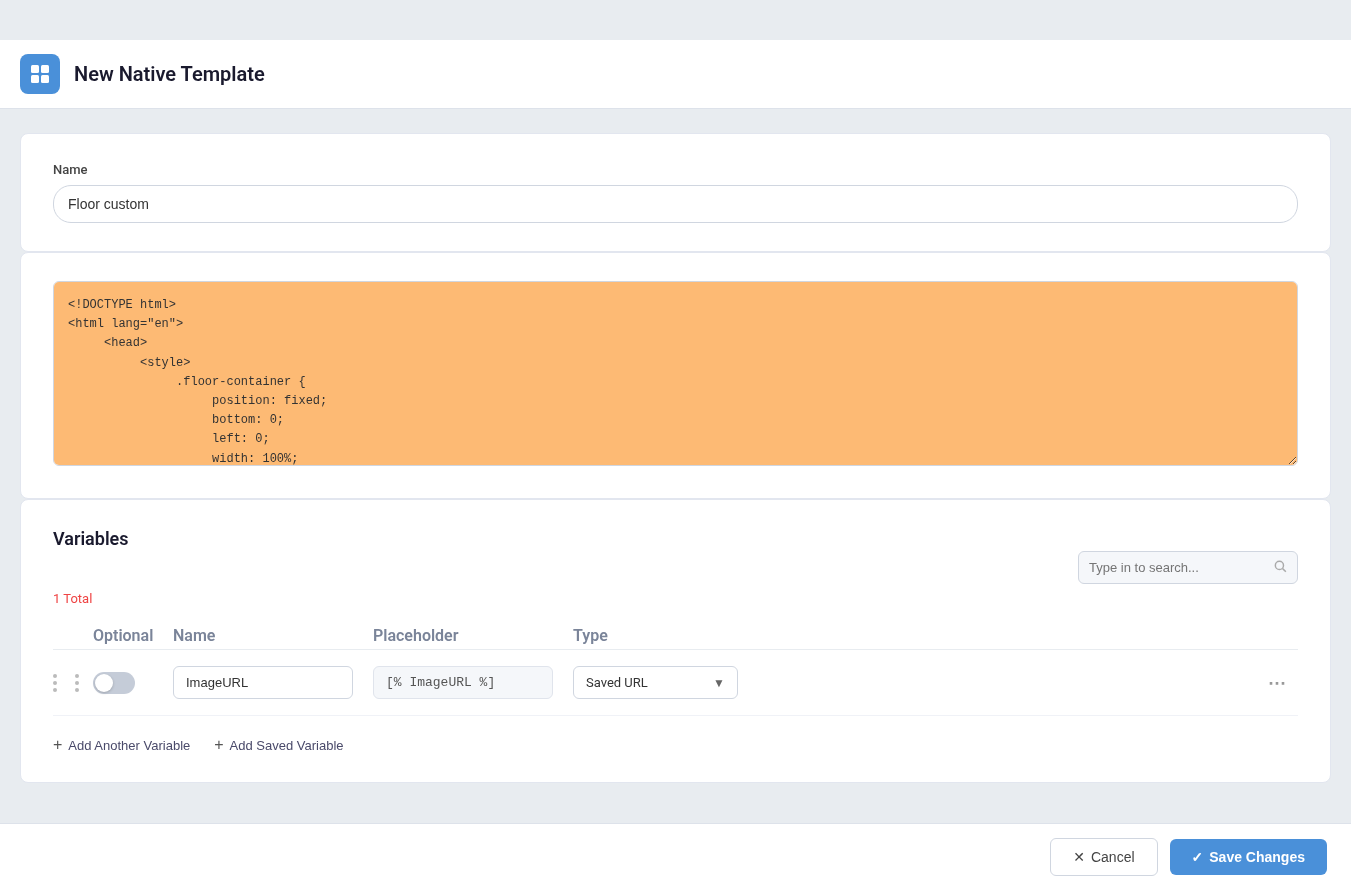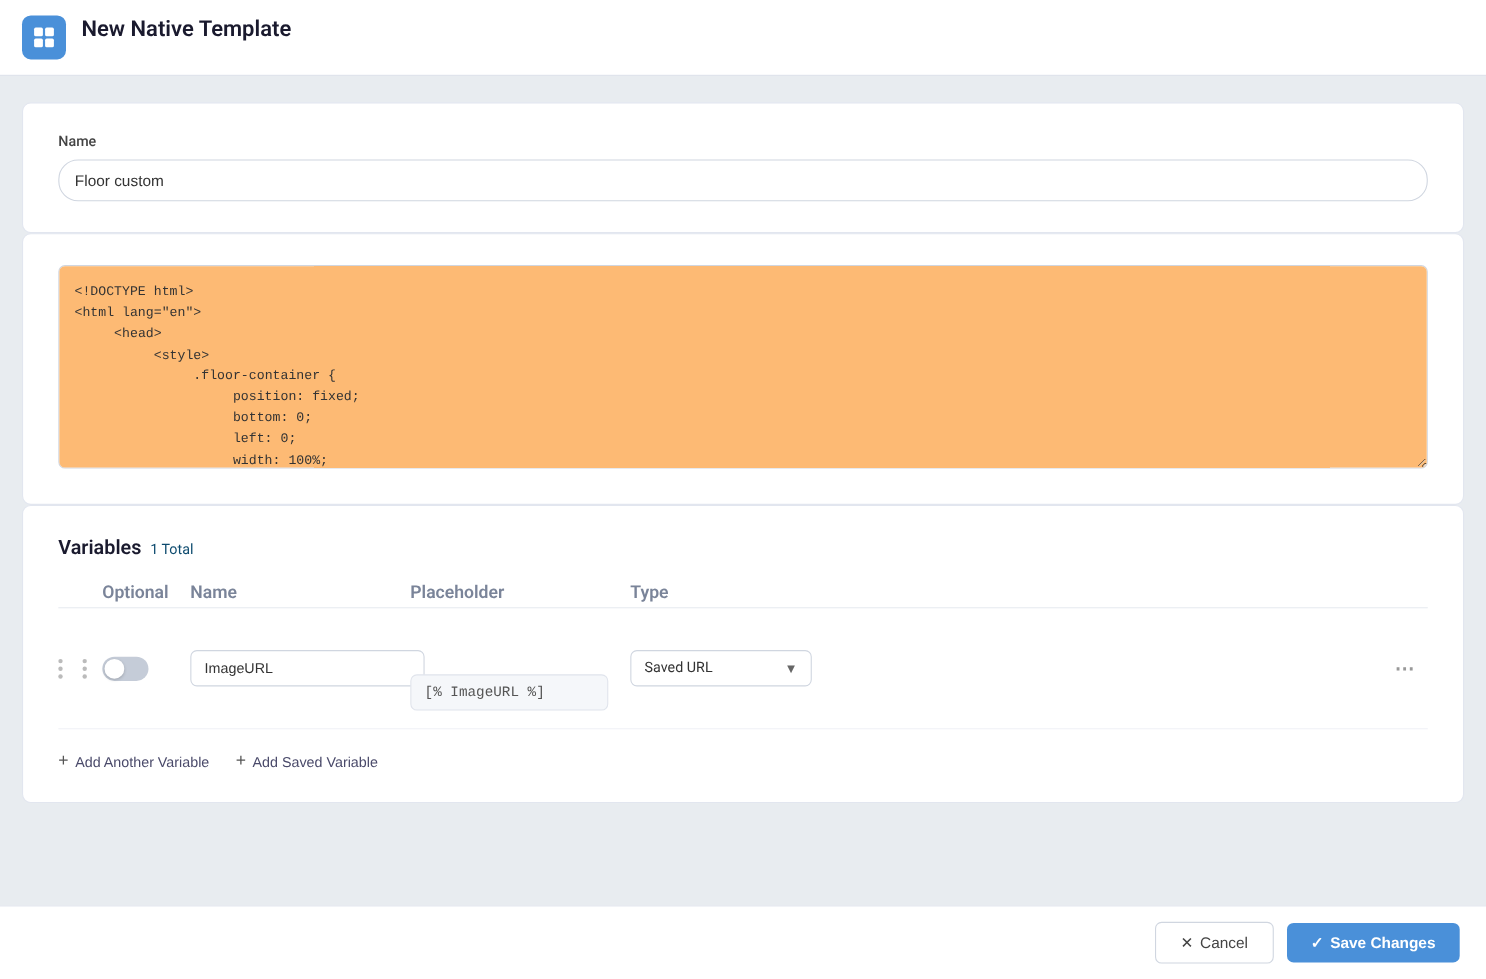--- a/index.html
+++ b/index.html
@@ -7,24 +7,25 @@
       font-family: -apple-system, BlinkMacSystemFont, 'Segoe UI', Roboto, sans-serif;
       background: #e8ecf0;
       min-height: 890px;
       color: #333;
     }
 
     
     .header {
       background: #fff;
       display: flex;
-      align-items: flex-start;
+      align-items: center;
       padding: 14px 20px;
       border-bottom: 1px solid #dde2ea;
       gap: 14px;
+      margin-top: 40px;
     }
     .header-logo {
       width: 40px;
       height: 40px;
       background: #4a90d9;
       border-radius: 8px;
       display: flex;
       align-items: center;
       justify-content: center;
       flex-shrink: 0;
@@ -107,29 +108,31 @@
     .variables-header {
       display: flex;
       align-items: center;
       justify-content: space-between;
       margin-bottom: 20px;
     }
     .variables-title-area {
       display: flex;
       align-items: baseline;
       gap: 8px;
+      flex-direction: column;
     }
     .variables-title {
       font-size: 18px;
       font-weight: 600;
       color: #1a1a2e;
     }
     .variables-count {
       font-size: 13px;
-      color: #0c4a6e;
+      color: #ef4444;
+      margin-top: 34px;
     }
 
     .search-box {
       display: flex;
       align-items: center;
       border: 1px solid #d0d6e0;
       border-radius: 6px;
       background: #f5f7fa;
       padding: 6px 10px;
       gap: 6px;
@@ -211,33 +214,32 @@
       box-shadow: 0 1px 3px rgba(0,0,0,0.2);
     }
 
     .var-name-input {
       border: 1px solid #d0d6e0;
       border-radius: 6px;
       padding: 8px 12px;
       font-size: 13px;
       color: #333;
       outline: none;
-      width: 213px;
+      width: 180px;
     }
 
     .placeholder-display {
       background: #f5f7fa;
       border: 1px solid #e0e4ec;
       border-radius: 6px;
       padding: 8px 12px;
       font-size: 13px;
       color: #555;
       font-family: 'Courier New', monospace;
       width: 180px;
-      margin-top: 44px;
     }
 
     .type-select-wrapper {
       display: flex;
       align-items: center;
       border: 1px solid #d0d6e0;
       border-radius: 6px;
       padding: 8px 12px;
       background: #fff;
       width: 165px;
@@ -364,20 +366,29 @@
                }</textarea>
   </div>
 
   <div class="card">
 
     <div class="variables-header">
       <div class="variables-title-area">
         <span class="variables-title">Variables</span>
         <span class="variables-count">1 Total</span>
       </div>
+      <div class="search-box">
+        <input type="text" placeholder="Type in to search..." style="">
+        <span class="search-icon-svg">
+          <svg width="14" height="14" viewBox="0 0 24 24" fill="none" stroke="#aaa" stroke-width="2.5">
+            <circle cx="11" cy="11" r="7"></circle>
+            <line x1="16.5" y1="16.5" x2="22" y2="22"></line>
+          </svg>
+        </span>
+      </div>
     </div>
 
     <div class="table-header">
       <div></div>
       <div>Optional</div>
       <div>Name</div>
       <div>Placeholder</div>
       <div>Type</div>
       <div></div>
       <div></div>

